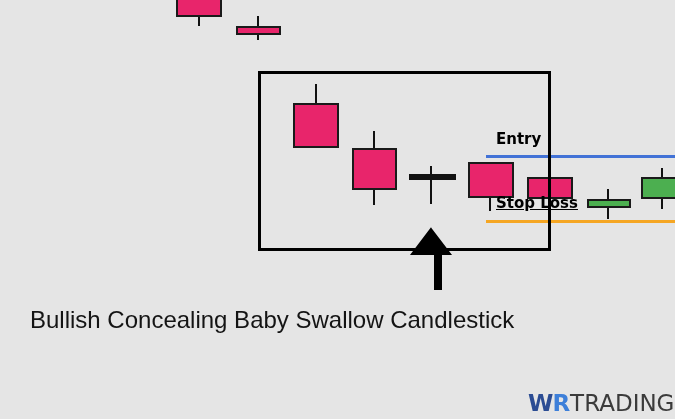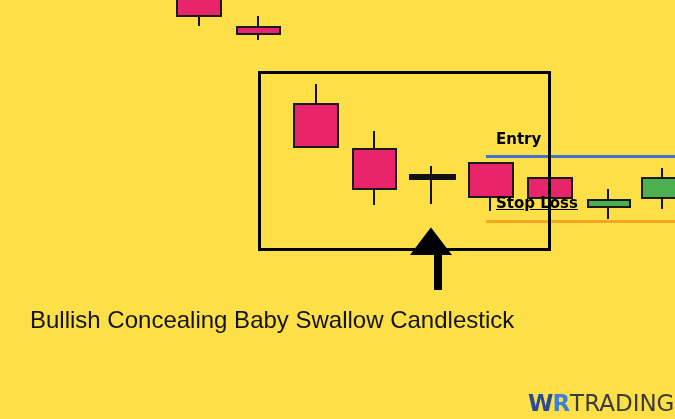--- a/index.html
+++ b/index.html
@@ -12,21 +12,21 @@
     height: 419px;
     position: relative;
     overflow: hidden;
     font-family: "DejaVu Sans", sans-serif;
   }
   #stage {
     position: absolute;
     left: 0; top: 0;
     width: 675px;
     height: 419px;
-    background: #fde047;
+    background: #e5e5e5;
   }
   .layer {
     position: absolute;
     left: 0; top: 0;
     width: 675px;
     height: 419px;
   }
   
   .candle { position: absolute; }
   .candle .wick {

